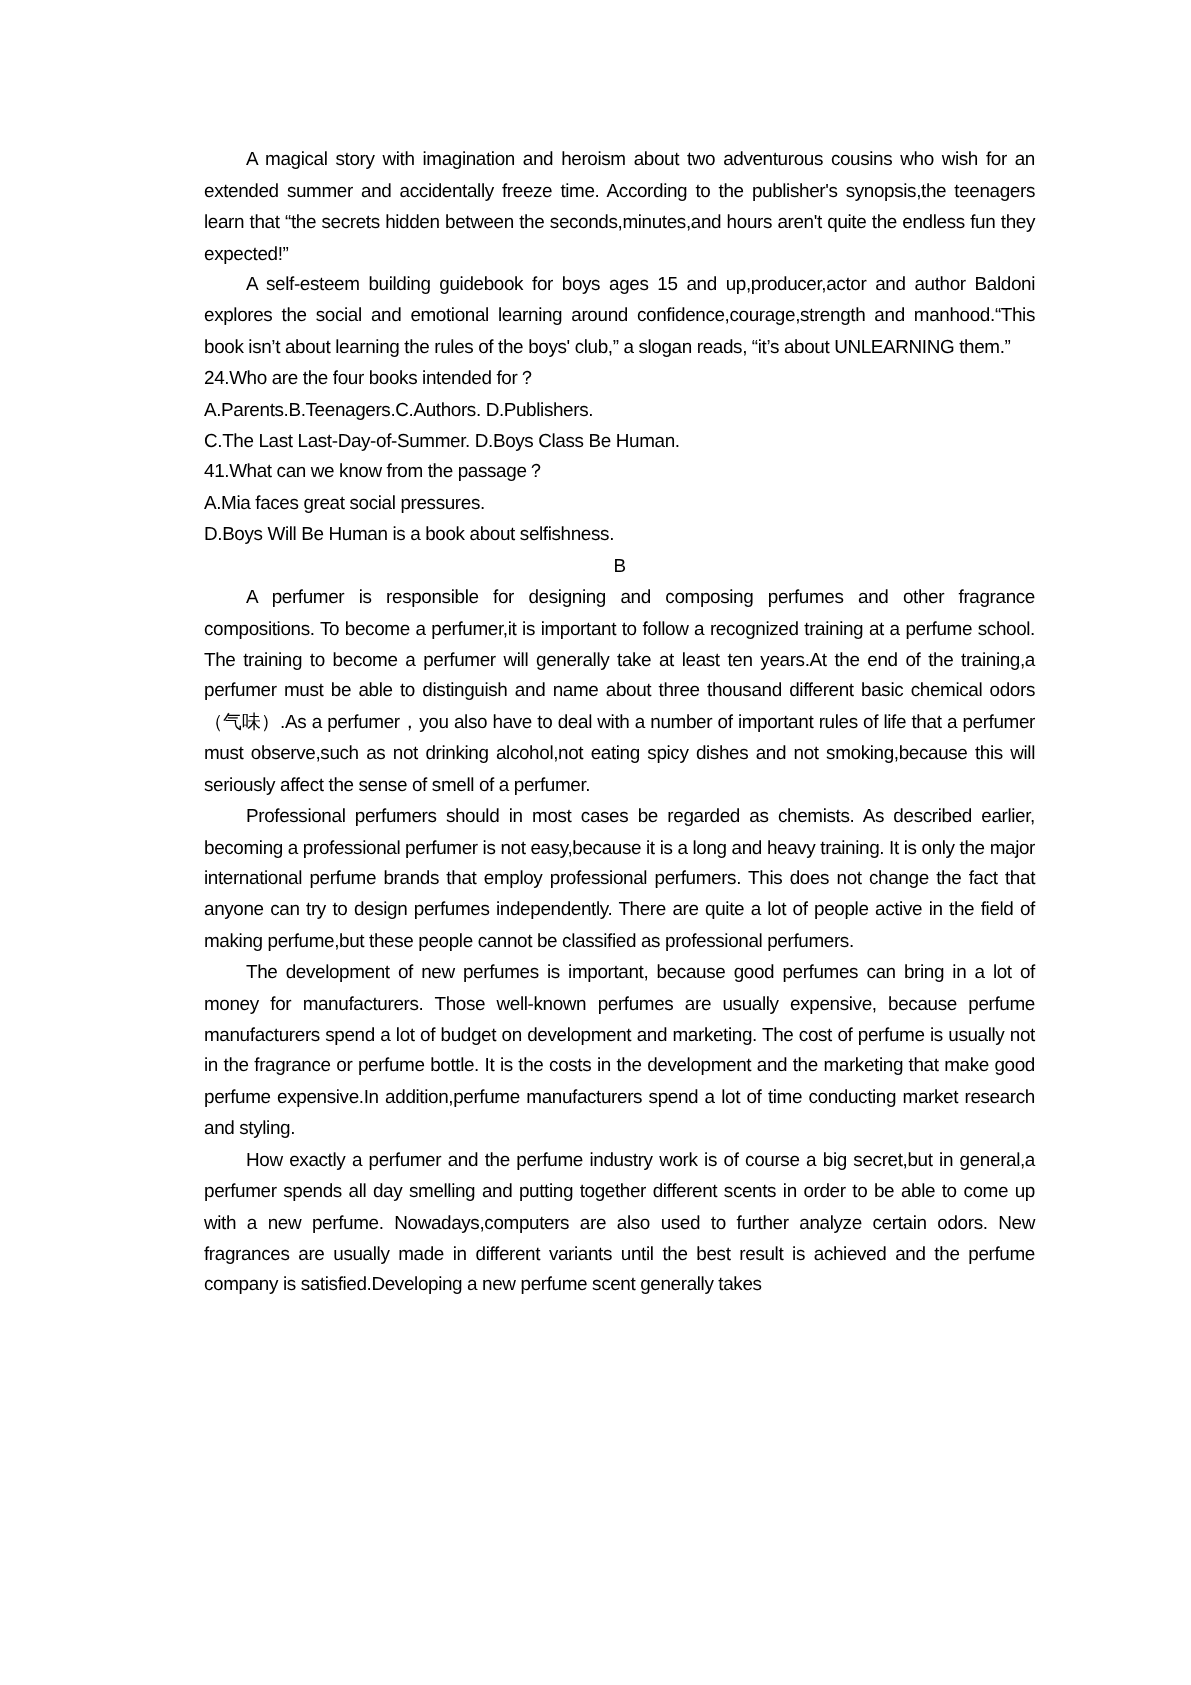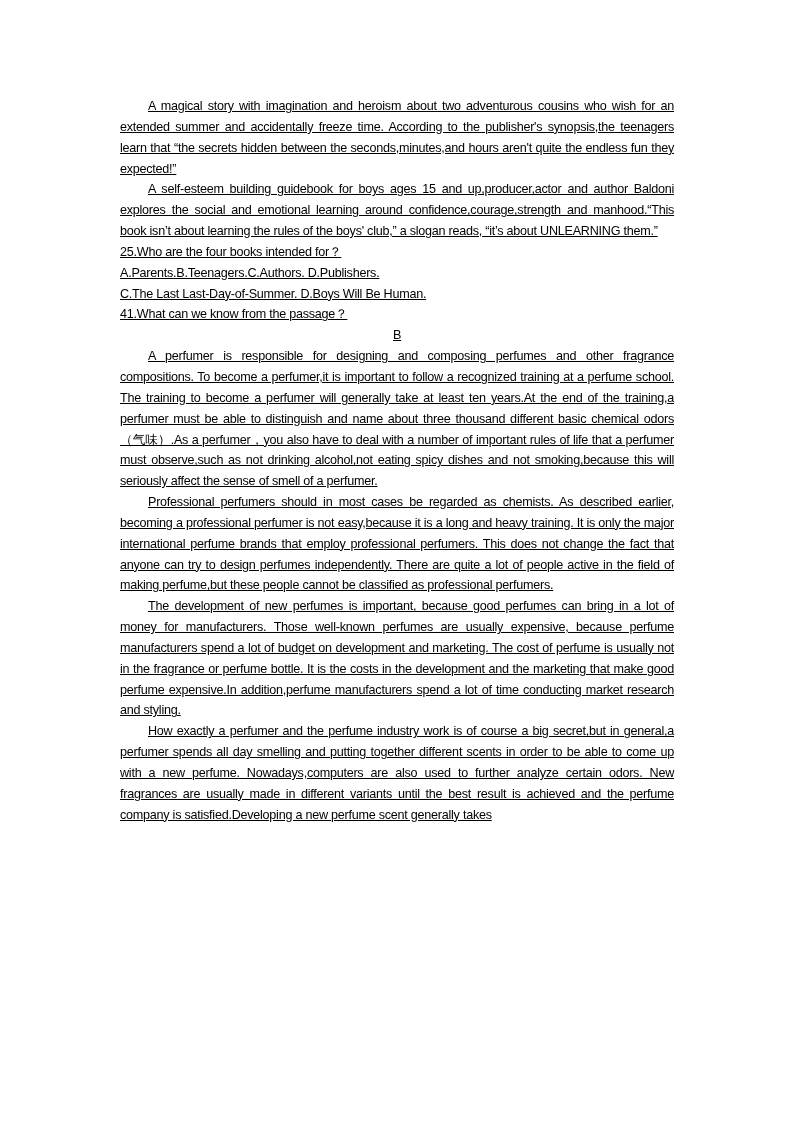--- a/index.html
+++ b/index.html
@@ -10,27 +10,26 @@
     body {
       width: 794px;
       height: 1123px;
       position: relative;
       overflow: hidden;
       font-family: "Liberation Sans", "DejaVu Sans", sans-serif;
       color: #000000;
     }
     .page {
       position: absolute;
-      left: 120px;
+      left: 136px;
       top: 96px;
       width: 554px;
       font-size: 12.6px;
       line-height: 20.85px;
       letter-spacing: -0.25px;
-      text-decoration: underline;
     }
     .para {
       margin: 0;
       text-align: justify;
       text-indent: 28px;
     }
     .heading {
       margin: 0;
       font-weight: bold;
       text-indent: 28px;
@@ -48,30 +47,32 @@
 <body>
 
 <div class="page">
 
   <p class="para">A magical story with imagination and heroism about two adventurous cousins who wish for an extended summer and accidentally freeze time. According to the publisher's synopsis,the teenagers learn that “the secrets hidden between the seconds,minutes,and hours aren't quite the endless fun they expected!”</p>
 
 
   <p class="para">A self-esteem building guidebook for boys ages 15 and up,producer,actor and author Baldoni explores the social and emotional learning around confidence,courage,strength and manhood.“This book isn’t about learning the rules of the boys' club,” a slogan reads, “it’s about UNLEARNING them.”</p>
 
   <div>
-    <p class="line">25.Who are the four books intended for？</p>
+    <p class="line">24.Who are the four books intended for？</p>
     <p class="line">A.Parents.B.Teenagers.C.Authors. D.Publishers.</p>
   </div>
 
   <div>
-    <p class="line">C.The Last Last-Day-of-Summer. D.Boys Will Be Human.</p>
+    <p class="line">C.The Last Last-Day-of-Summer. D.Boys Class Be Human.</p>
   </div>
 
   <div>
     <p class="line">41.What can we know from the passage？</p>
+    <p class="line">A.Mia faces great social pressures.</p>
+    <p class="line">D.Boys Will Be Human is a book about selfishness.</p>
   </div>
 
   <p class="center">B</p>
 
   <p class="para">A perfumer is responsible for designing and composing perfumes and other fragrance compositions. To become a perfumer,it is important to follow a recognized training at a perfume school. The training to become a perfumer will generally take at least ten years.At the end of the training,a perfumer must be able to distinguish and name about three thousand different basic chemical odors（气味）.As a perfumer，you also have to deal with a number of important rules of life that a perfumer must observe,such as not drinking alcohol,not eating spicy dishes and not smoking,because this will seriously affect the sense of smell of a perfumer.</p>
   <p class="para">Professional perfumers should in most cases be regarded as chemists. As described earlier, becoming a professional perfumer is not easy,because it is a long and heavy training. It is only the major international perfume brands that employ professional perfumers. This does not change the fact that anyone can try to design perfumes independently. There are quite a lot of people active in the field of making perfume,but these people cannot be classified as professional perfumers.</p>
   <p class="para">The development of new perfumes is important, because good perfumes can bring in a lot of money for manufacturers. Those well-known perfumes are usually expensive, because perfume manufacturers spend a lot of budget on development and marketing. The cost of perfume is usually not in the fragrance or perfume bottle. It is the costs in the development and the marketing that make good perfume expensive.In addition,perfume manufacturers spend a lot of time conducting market research and styling.</p>
   <p class="para">How exactly a perfumer and the perfume industry work is of course a big secret,but in general,a perfumer spends all day smelling and putting together different scents in order to be able to come up with a new perfume. Nowadays,computers are also used to further analyze certain odors. New fragrances are usually made in different variants until the best result is achieved and the perfume company is satisfied.Developing a new perfume scent generally takes</p>
 
 </div>

